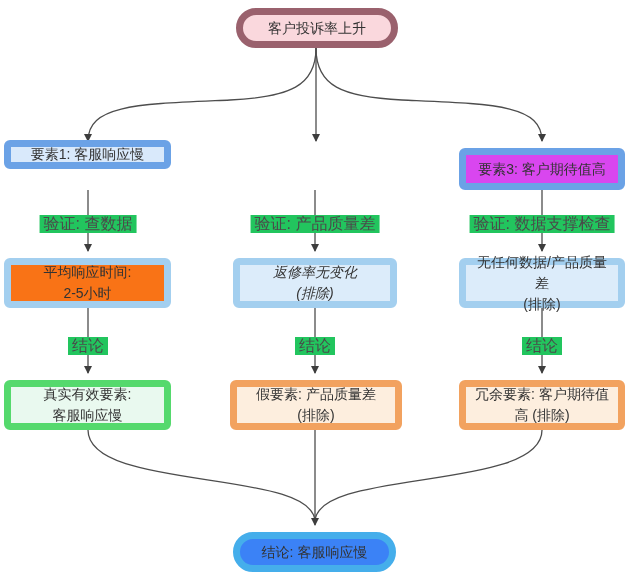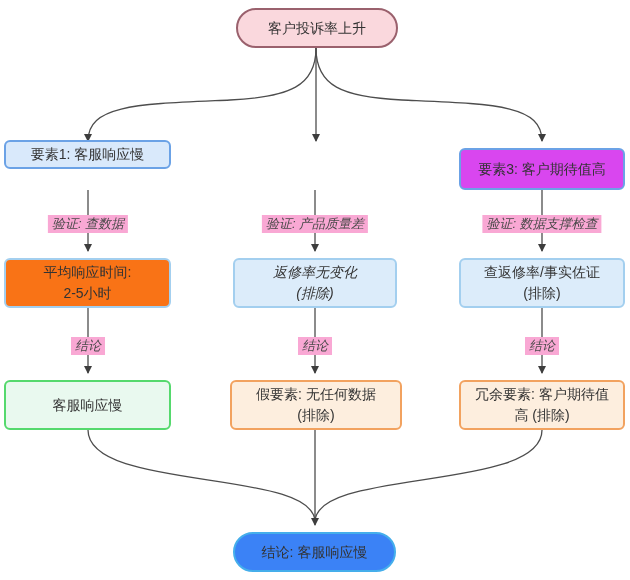--- a/index.html
+++ b/index.html
@@ -8,32 +8,31 @@
     width:630px;height:580px;
     background:#ffffff;
     font-family:"Liberation Sans","DejaVu Sans",sans-serif;
     overflow:hidden;
   }
   #edges{position:absolute;left:0;top:0;width:630px;height:580px;z-index:1;}
   .edge{fill:none;stroke:#4d4d4d;stroke-width:1.3;}
   .node{
     position:absolute;z-index:2;
     display:flex;flex-direction:column;align-items:center;justify-content:center;
-    border:2px solid #f97316;border-radius:6px;
+    border:7px solid #f97316;border-radius:6px;
     font-size:14px;color:#333333;text-align:center;line-height:21px;
     box-sizing:border-box;padding:2px 6px;
   }
   .pill{border-radius:20px;}
   .edge-label{
     position:absolute;z-index:2;
     transform:translateX(-50%);
-    background:#f9a8d4;color:#4a4a4a;
-    font-size:13px;line-height:16px;white-space:nowrap;
+    background:#22c55e;color:#4a4a4a;
+    font-size:16px;line-height:16px;white-space:nowrap;
     padding:1px 4px;
-    font-style:italic;
   }
   .node span{display:block;}
 </style>
 </head>
 <body>
 
 <div id="canvas">
 
   <svg id="edges" viewBox="0 0 630 580">
     <defs>
@@ -72,29 +71,30 @@
 
   <div class="node" style="left: 4px; top: 258px; width: 167px; height: 50px; background-color: #f97316; border-color: rgb(163, 207, 239);">
     <span>平均响应时间:</span>
     <span>2-5小时</span>
   </div>
   <div class="node" style="left: 233px; top: 258px; width: 164px; height: 50px; background-color: rgb(220, 236, 250); border-color: rgb(163, 207, 239); font-style: italic;">
     <span>返修率无变化</span>
     <span>(排除)</span>
   </div>
   <div class="node" style="left: 459px; top: 258px; width: 166px; height: 50px; background-color: rgb(220, 236, 250); border-color: rgb(163, 207, 239);">
-    <span>查返修率/事实佐证</span>
+    <span>无任何数据/产品质量差</span>
     <span>(排除)</span>
   </div>
 
   <div class="node" style="left: 4px; top: 380px; width: 167px; height: 50px; background-color: rgb(233, 249, 239); border-color: rgb(85, 217, 109);">
+    <span>真实有效要素:</span>
     <span>客服响应慢</span>
   </div>
   <div class="node" style="left: 230px; top: 380px; width: 172px; height: 50px; background-color: rgb(253, 238, 222); border-color: rgb(242, 162, 95);">
-    <span>假要素: 无任何数据</span>
+    <span>假要素: 产品质量差</span>
     <span>(排除)</span>
   </div>
   <div class="node" style="left: 459px; top: 380px; width: 166px; height: 50px; background-color: rgb(253, 238, 222); border-color: rgb(242, 162, 95);">
     <span>冗余要素: 客户期待值</span>
     <span>高 (排除)</span>
   </div>
 
   <div class="node pill" style="left: 233px; top: 532px; width: 163px; height: 40px; background-color: #3b82f6; border-color: rgb(69, 174, 235);">
     <span>结论: 客服响应慢</span>
   </div>

